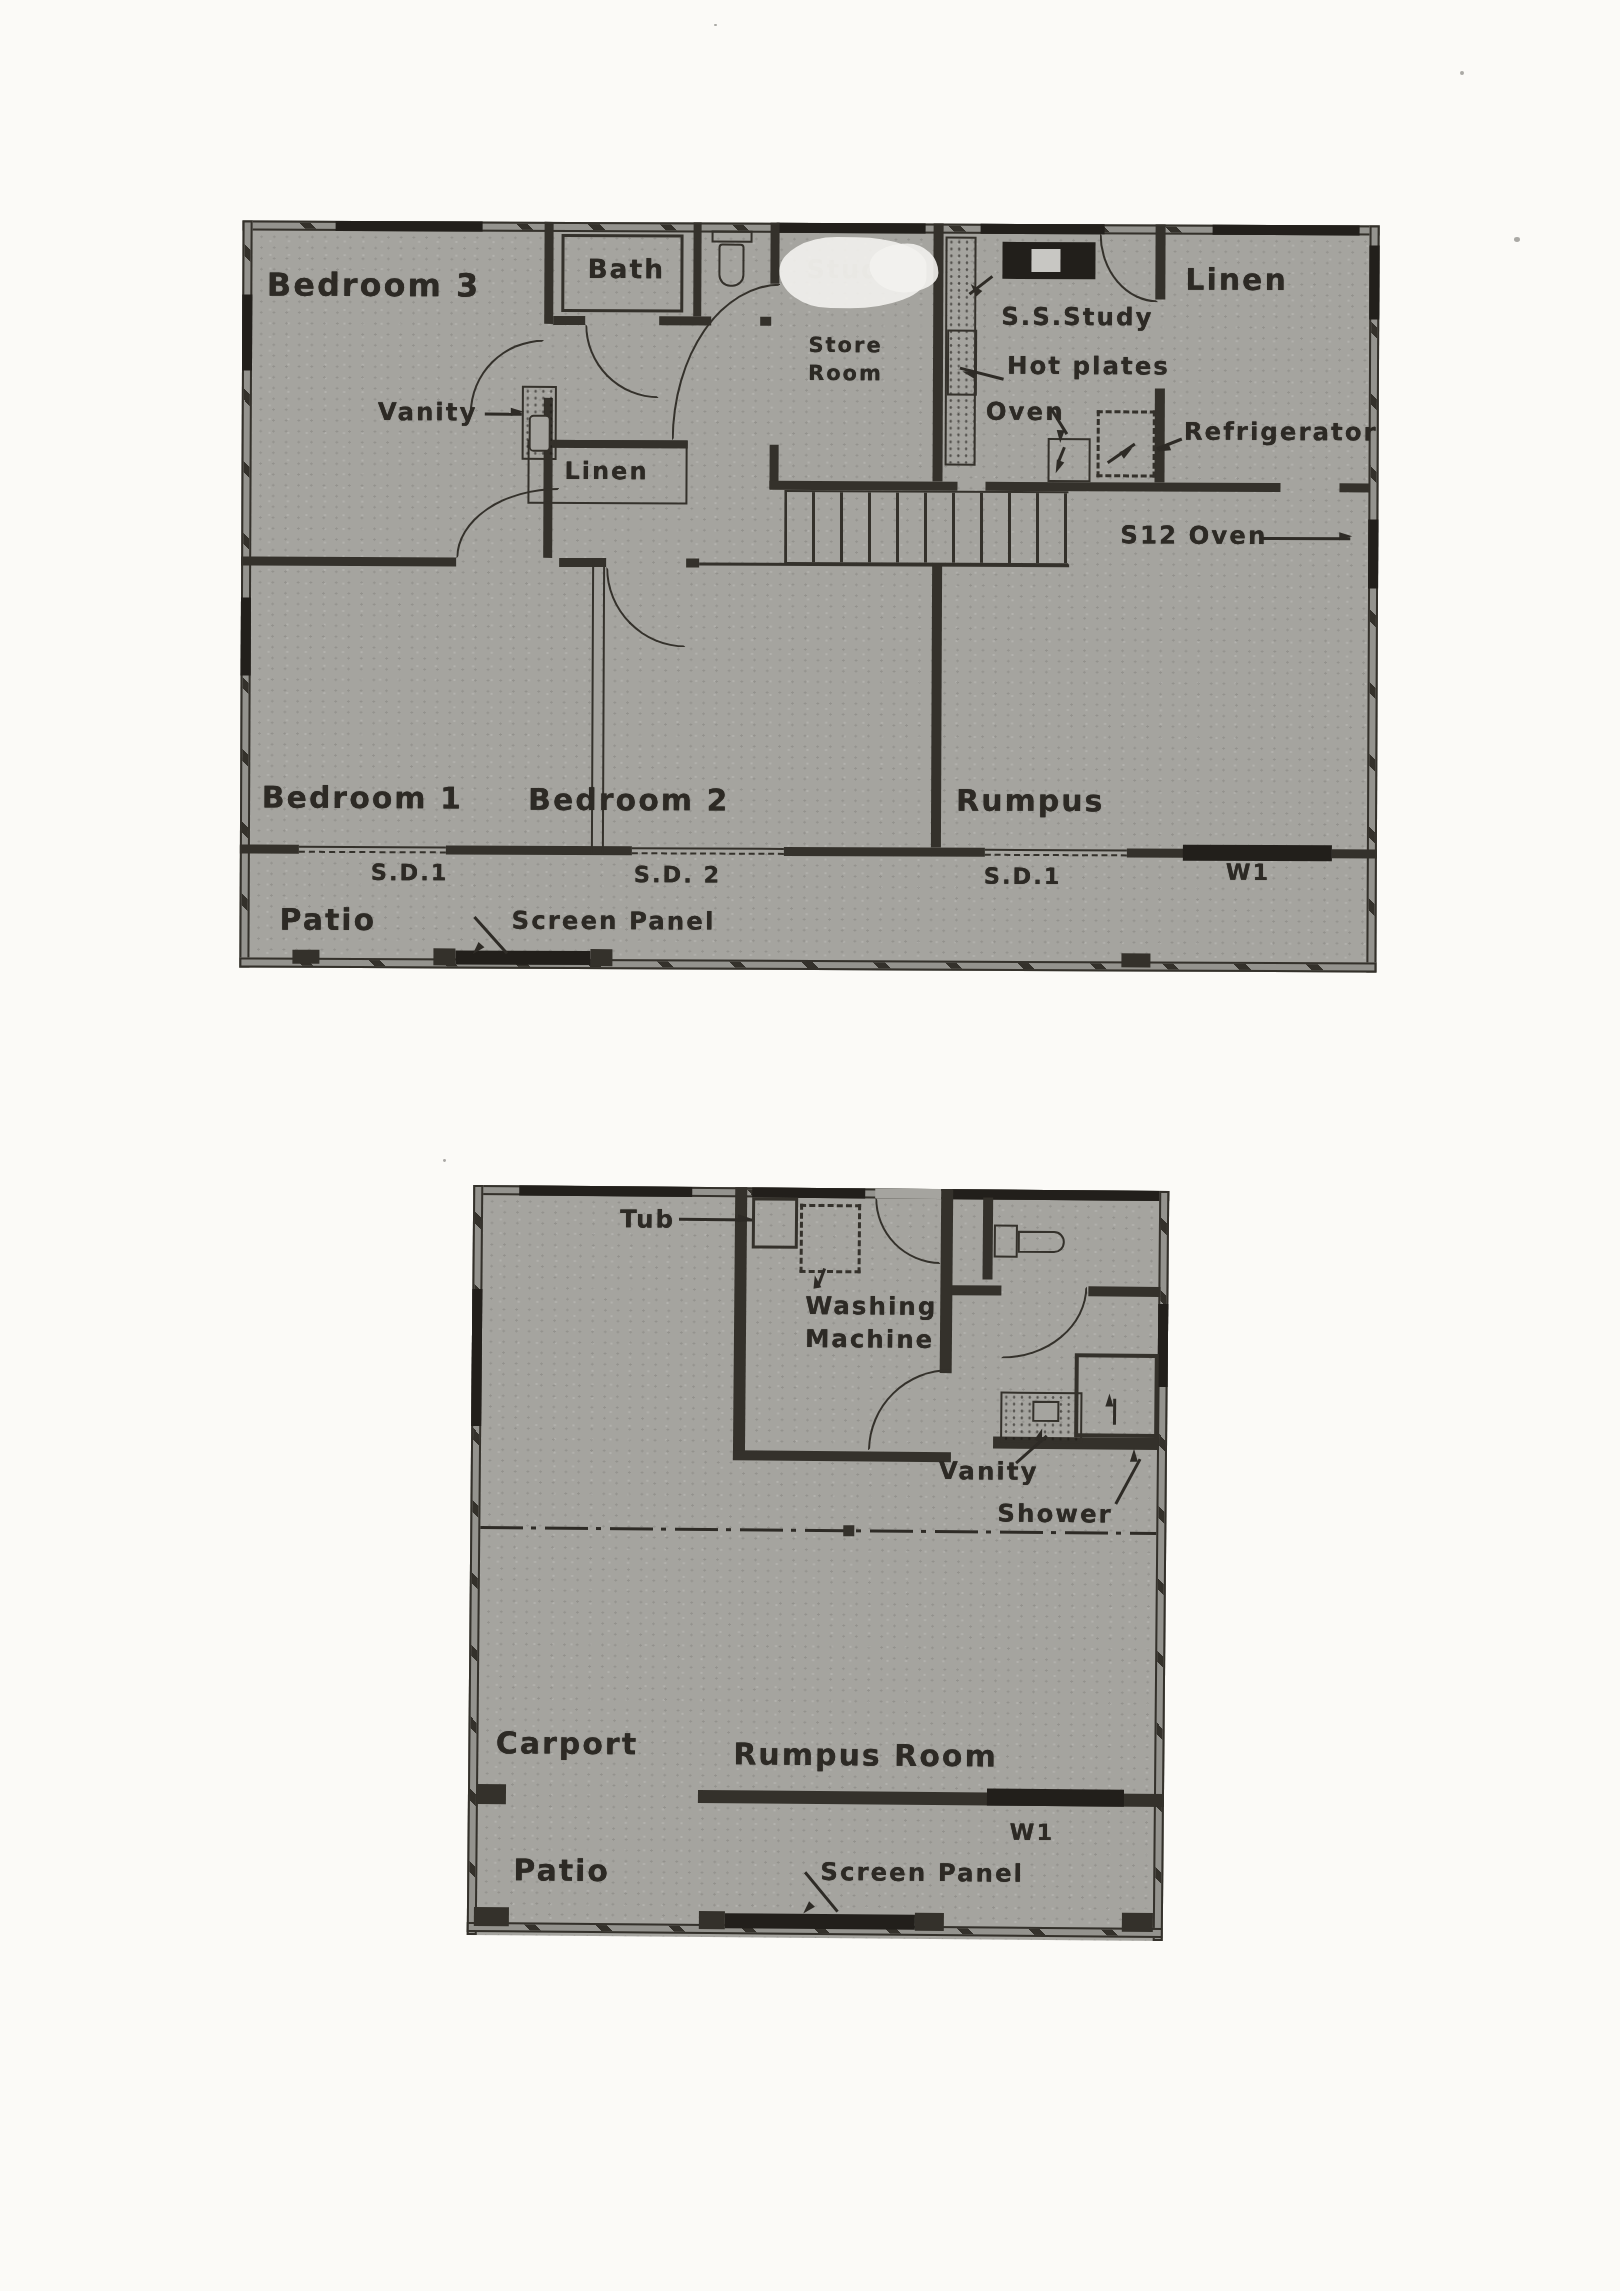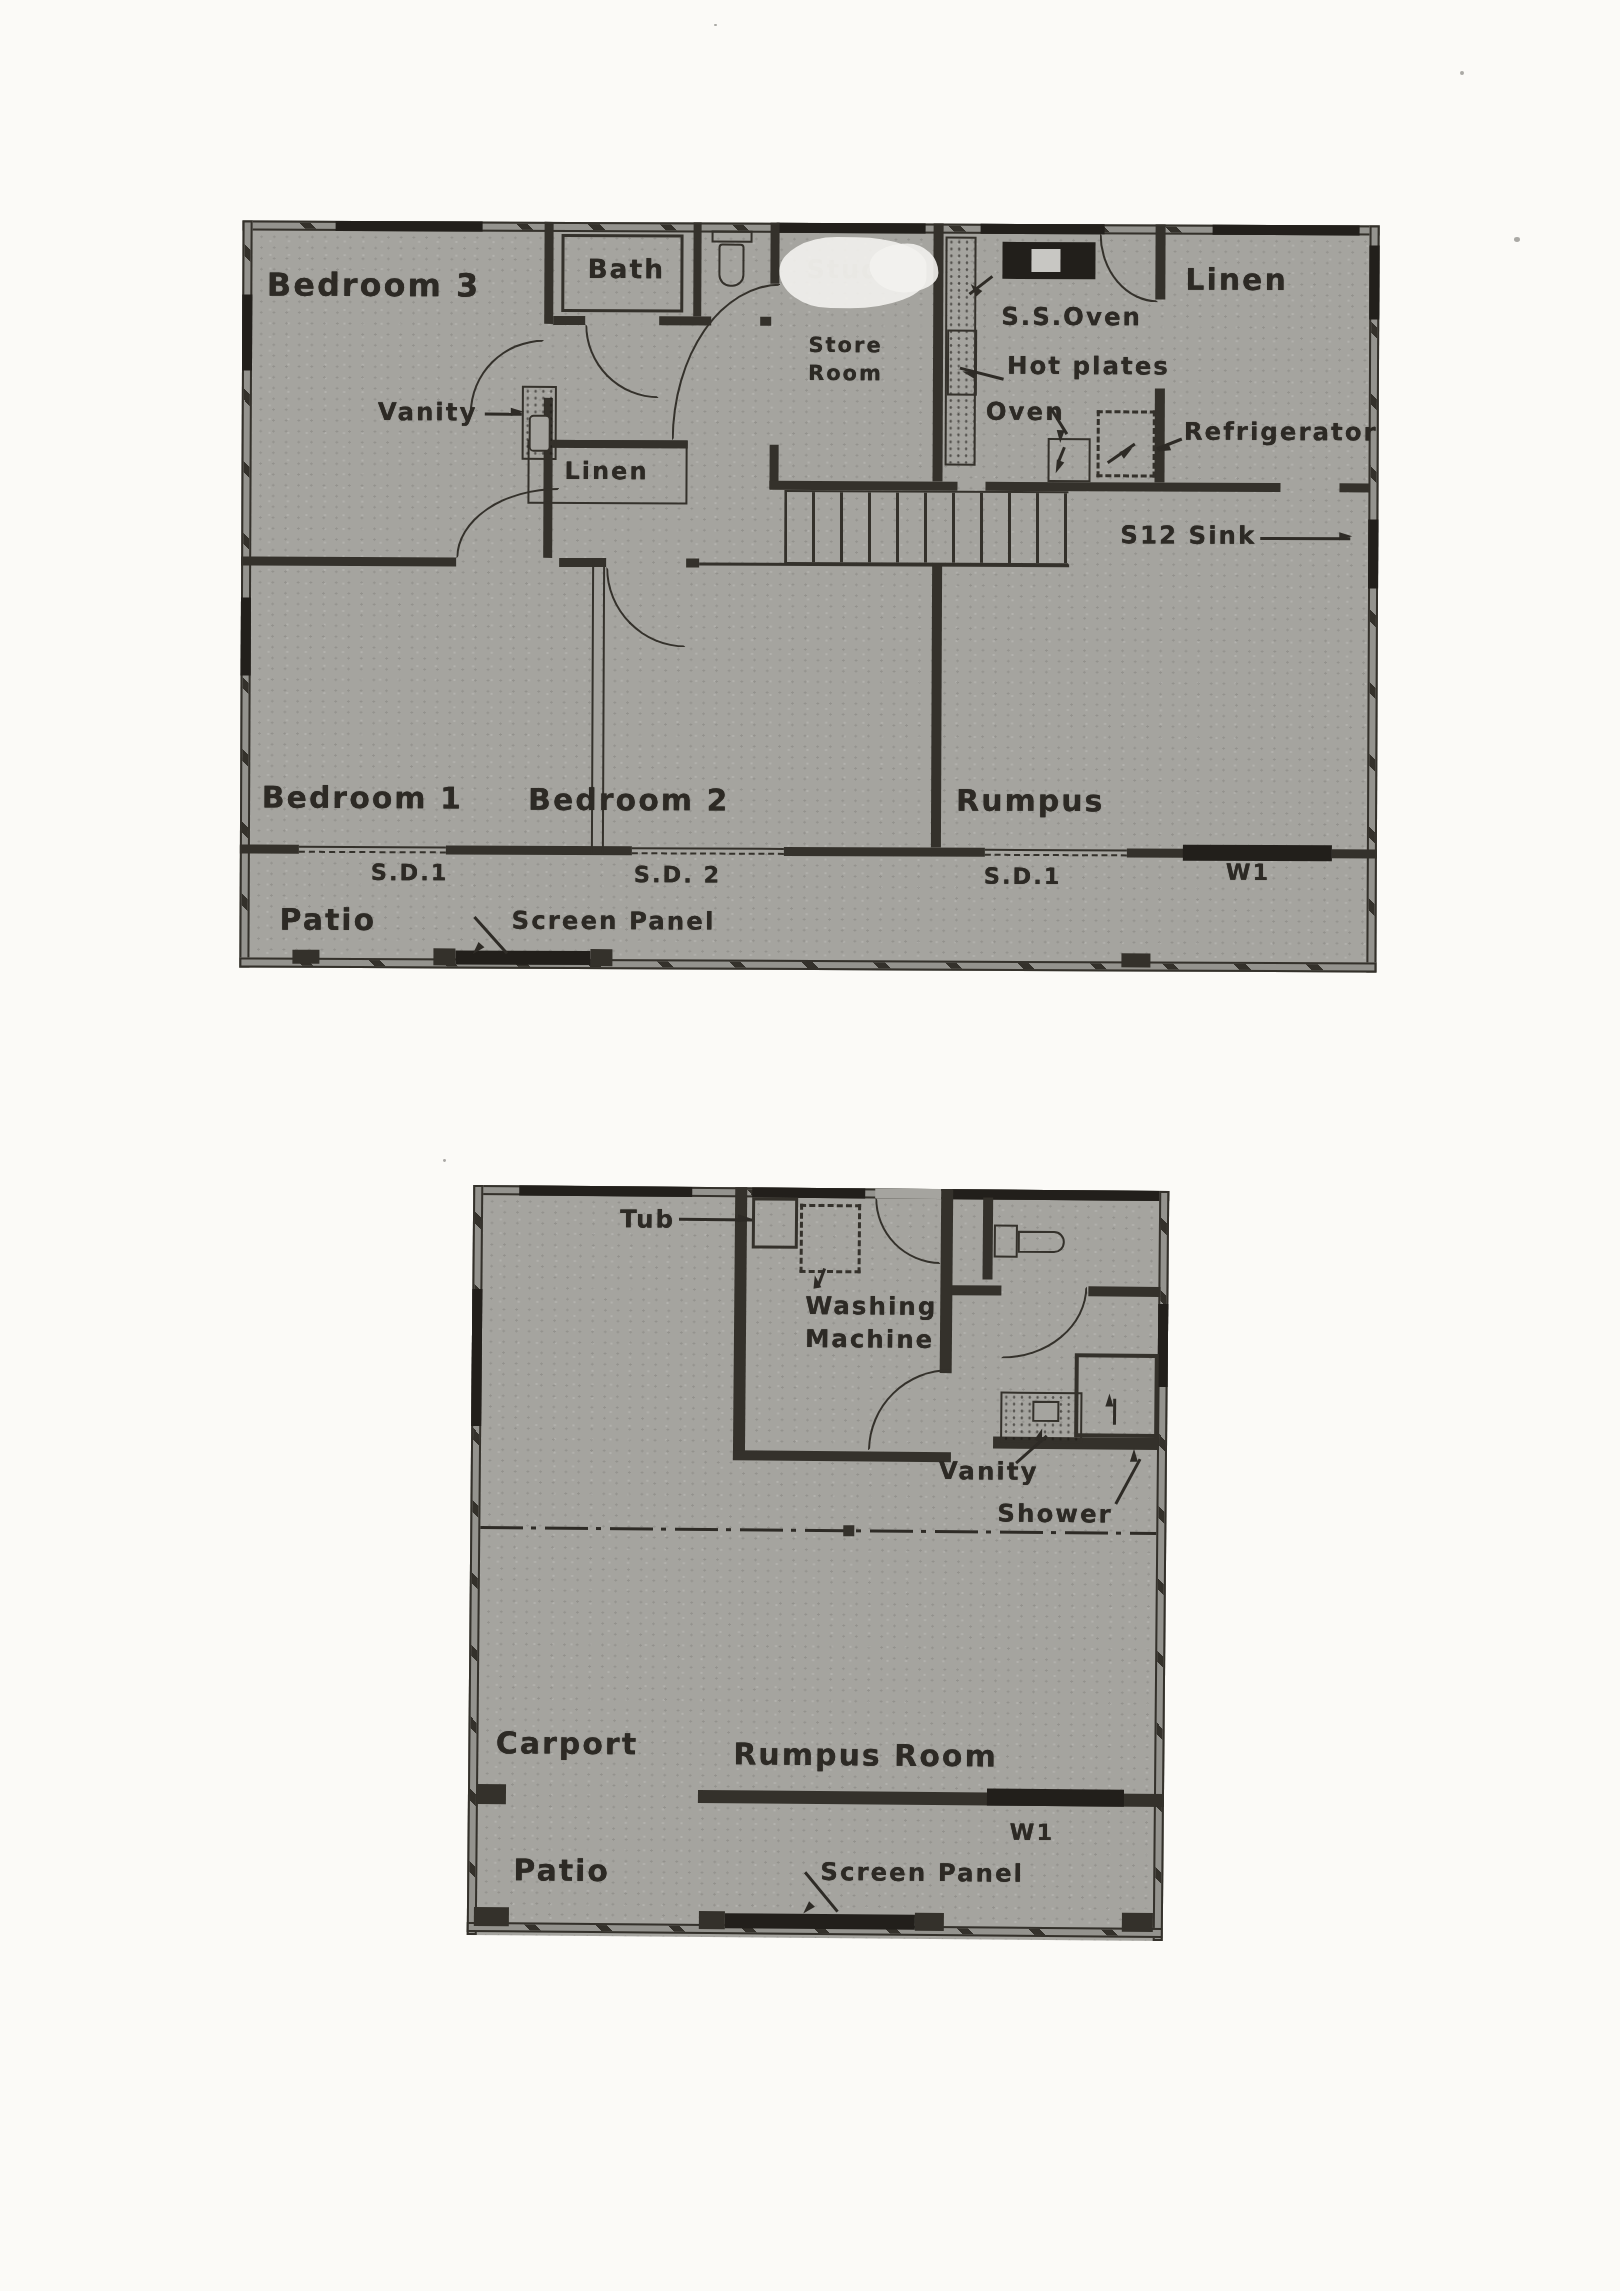--- a/index.html
+++ b/index.html
@@ -159,25 +159,25 @@
     <span class="lbl fix" style="left:345px;top:31px;font-size:26.5px;">Bath</span>
     <span class="lbl fix wrapc" style="left:547px;top:108px;width:113px;white-space:normal;font-size:21px;">Store Room</span>
     <span class="lbl room" style="left:943px;top:37px;">Linen</span>
     <span class="lbl room" style="left:21.6px;top:559px;">Bedroom 1</span>
     <span class="lbl room" style="left:288px;top:560px;">Bedroom 2</span>
     <span class="lbl room" style="left:716px;top:559px;">Rumpus</span>
     <span class="lbl room" style="left:40px;top:681px;">Patio</span>
 
     <span class="lbl fix" style="left:136px;top:176px;">Vanity</span>
     <span class="lbl fix" style="left:323px;top:235px;font-size:24px;">Linen</span>
-    <span class="lbl fix" style="left:759px;top:78px;">S.S.Oven</span>
+    <span class="lbl fix" style="left:759px;top:78px;">S.S.Study</span>
     <span class="lbl fix" style="left:765px;top:127px;">Hot plates</span>
     <span class="lbl fix" style="left:744px;top:173px;">Oven</span>
     <span class="lbl fix" style="left:942px;top:192px;">Refrigerator</span>
-    <span class="lbl fix" style="left:879px;top:296px;">S12 Sink</span>
+    <span class="lbl fix" style="left:879px;top:296px;">S12 Oven</span>
 
     <span class="lbl sd" style="left:131px;top:638px;">S.D.1</span>
     <span class="lbl sd" style="left:365px;top:639px;margin-left:29px;">S.D. 2</span>
     <span class="lbl sd" style="left:744px;top:639px;">S.D.1</span>
     <span class="lbl sd" style="left:986px;top:634px;">W1</span>
     <span class="lbl fix" style="left:272px;top:684px;">Screen Panel</span>
   </div>
 
   <div class="plan" style="left:470px;top:1188px;width:696px;height:750px;transform:rotate(.5deg);">
 

